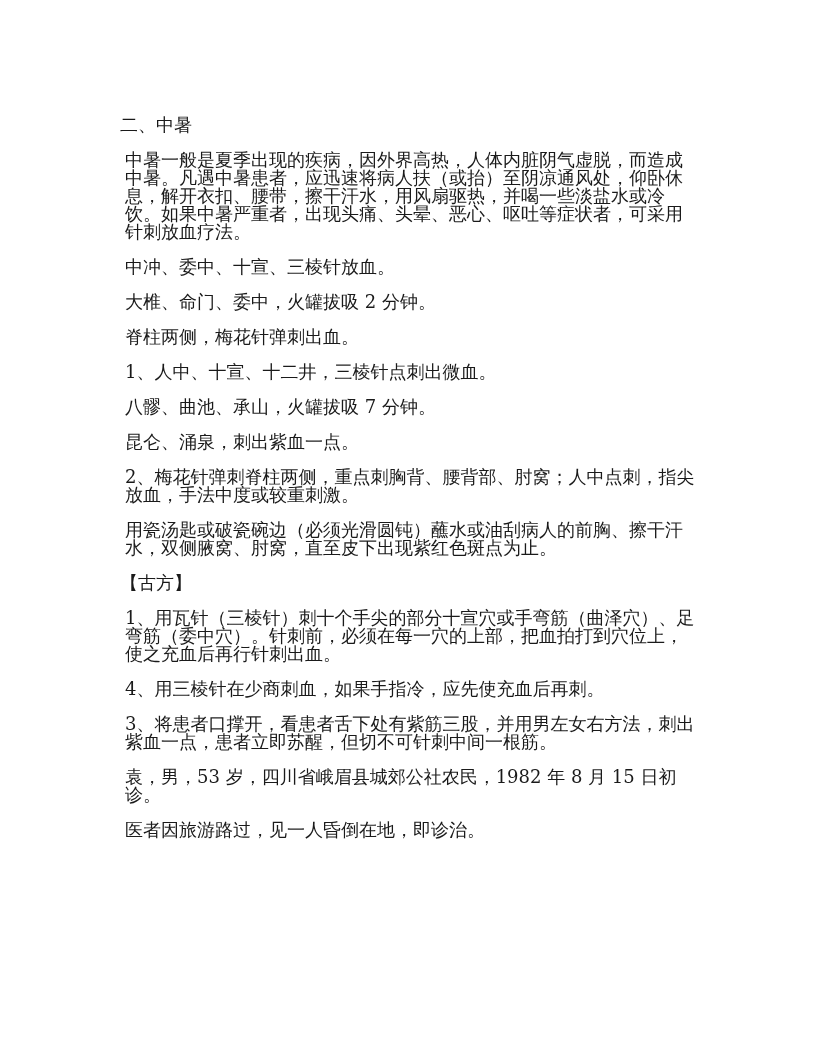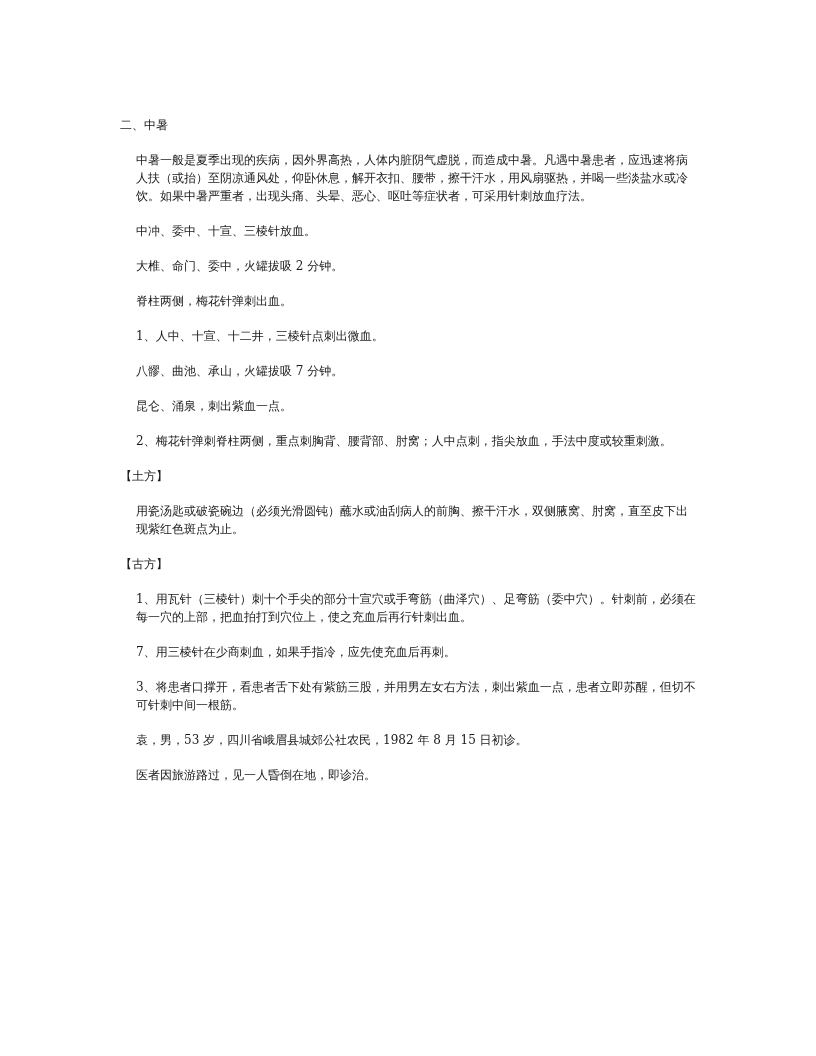--- a/index.html
+++ b/index.html
@@ -3,46 +3,45 @@
 <meta charset="utf-8">
 <style>
   html, body { margin: 0; padding: 0; background: #ffffff; }
   body { width: 816px; height: 1056px; position: relative; overflow: hidden; }
   .page {
     position: absolute;
     left: 120px;
     top: 116px;
     width: 578px;
     font-family: "DejaVu Serif", "Liberation Serif", serif;
-    font-size: 12px;
+    font-size: 18px;
     line-height: 18px;
     color: #1a1a1a;
   }
-  .p { margin: 0 0 17px 16px; white-space: normal; word-break: break-all; }
+  .p { margin: 0 0 17px 5px; white-space: normal; word-break: break-all; }
   .heading { margin: 0 0 17px 0; }
 </style>
 </head>
 <body>
 
 <div class="page">
   <p class="p heading">二、中暑</p>
   <p class="p">中暑一般是夏季出现的疾病，因外界高热，人体内脏阴气虚脱，而造成中暑。凡遇中暑患者，应迅速将病人扶（或抬）至阴凉通风处，仰卧休息，解开衣扣、腰带，擦干汗水，用风扇驱热，并喝一些淡盐水或冷饮。如果中暑严重者，出现头痛、头晕、恶心、呕吐等症状者，可采用针刺放血疗法。</p>
 
   <p class="p">中冲、委中、十宣、三棱针放血。</p>
   <p class="p">大椎、命门、委中，火罐拔吸 2 分钟。</p>
   <p class="p">脊柱两侧，梅花针弹刺出血。</p>
 
   <p class="p">1、人中、十宣、十二井，三棱针点刺出微血。</p>
   <p class="p">八髎、曲池、承山，火罐拔吸 7 分钟。</p>
   <p class="p">昆仑、涌泉，刺出紫血一点。</p>
   <p class="p">2、梅花针弹刺脊柱两侧，重点刺胸背、腰背部、肘窝；人中点刺，指尖放血，手法中度或较重刺激。</p>
 
-  <p class="p heading">【土方】</p>
   <p class="p">用瓷汤匙或破瓷碗边（必须光滑圆钝）蘸水或油刮病人的前胸、擦干汗水，双侧腋窝、肘窝，直至皮下出现紫红色斑点为止。</p>
 
   <p class="p heading">【古方】</p>
   <p class="p">1、用瓦针（三棱针）刺十个手尖的部分十宣穴或手弯筋（曲泽穴）、足弯筋（委中穴）。针刺前，必须在每一穴的上部，把血拍打到穴位上，使之充血后再行针刺出血。</p>
-  <p class="p">7、用三棱针在少商刺血，如果手指冷，应先使充血后再刺。</p>
+  <p class="p">4、用三棱针在少商刺血，如果手指冷，应先使充血后再刺。</p>
   <p class="p">3、将患者口撑开，看患者舌下处有紫筋三股，并用男左女右方法，刺出紫血一点，患者立即苏醒，但切不可针刺中间一根筋。</p>
 
   <p class="p">袁，男，53 岁，四川省峨眉县城郊公社农民，1982 年 8 月 15 日初诊。</p>
   <p class="p">医者因旅游路过，见一人昏倒在地，即诊治。</p>
 </div>
 
 </body></html>

